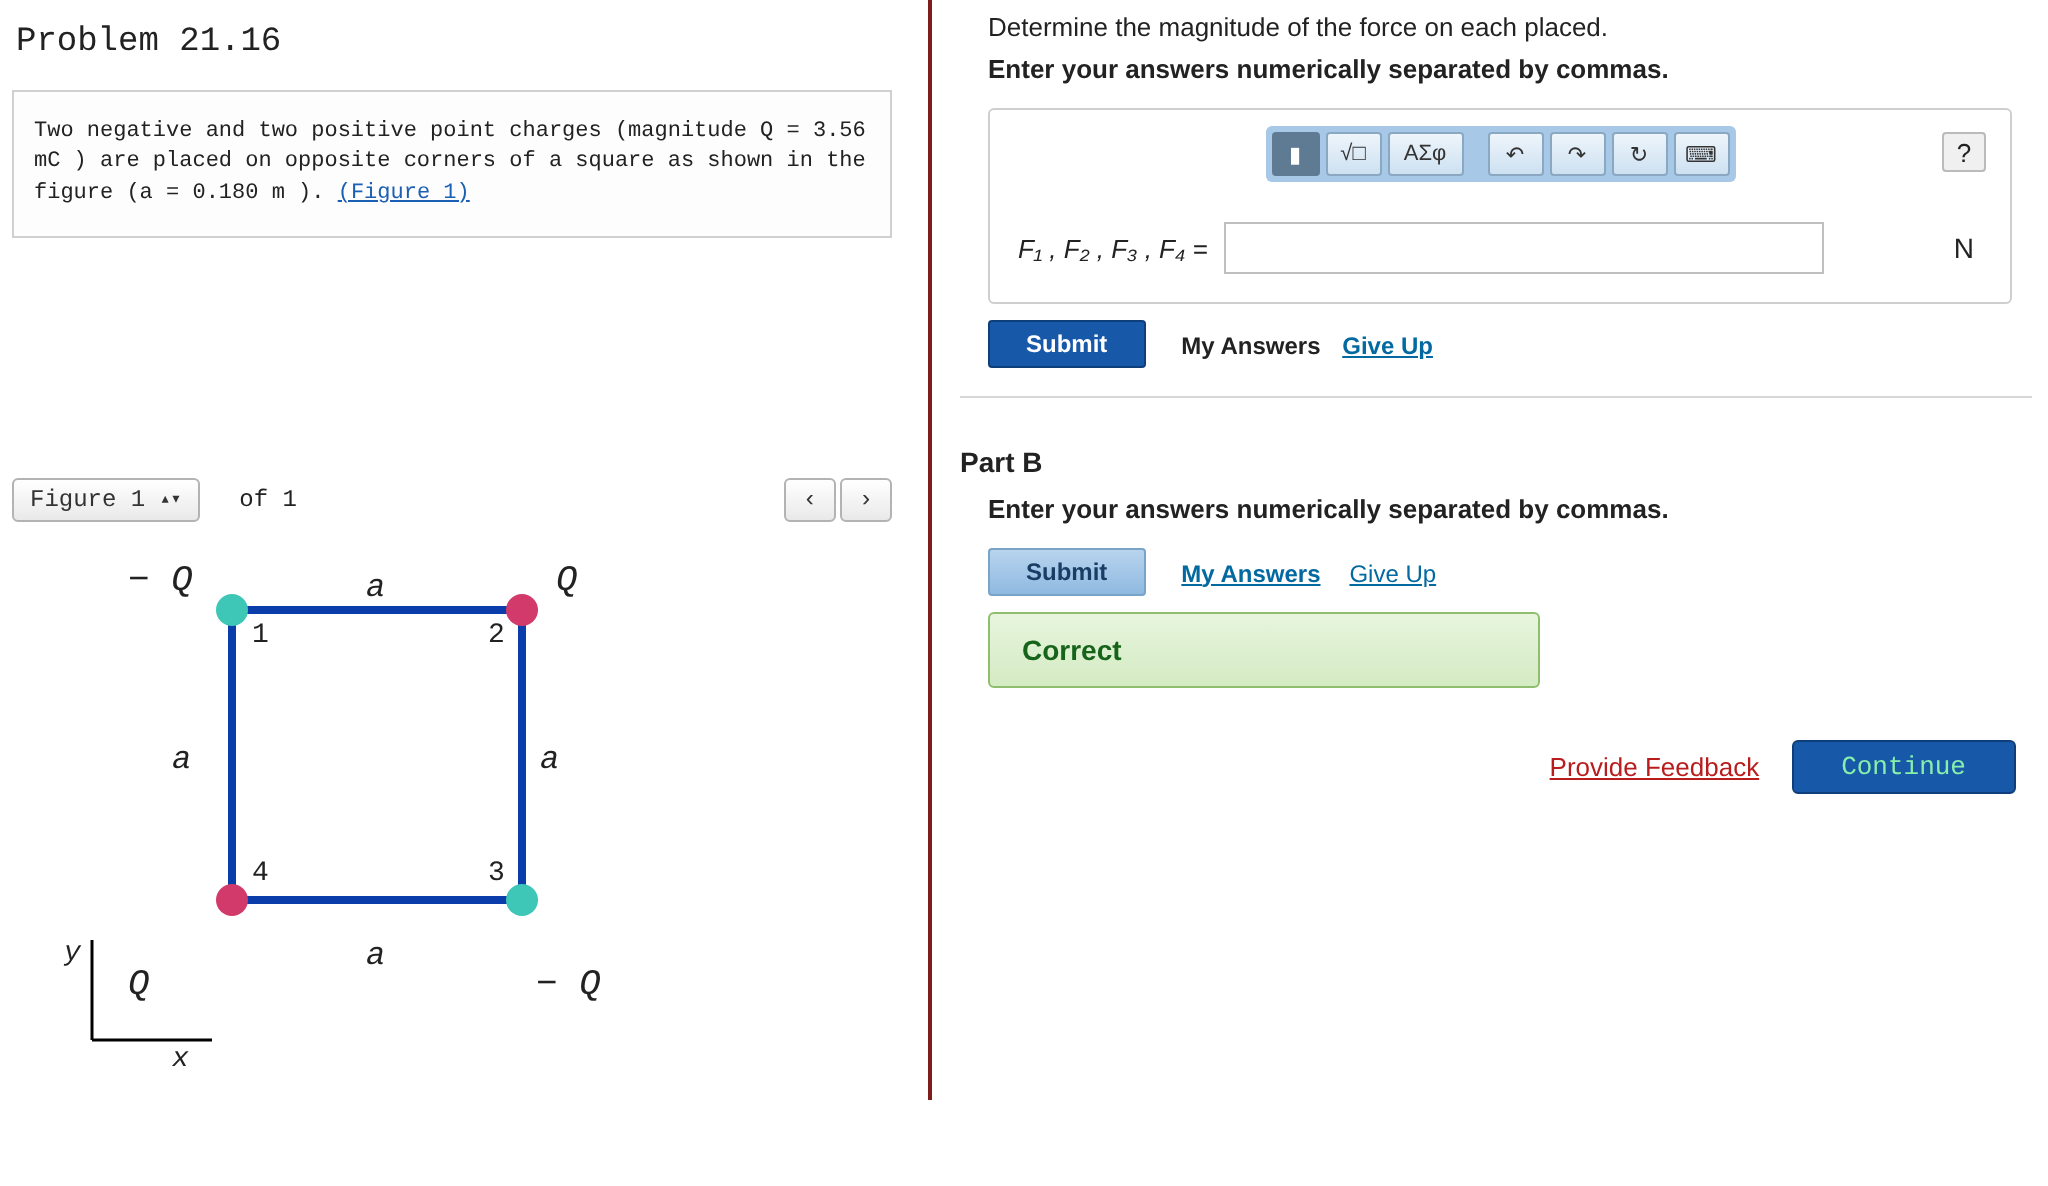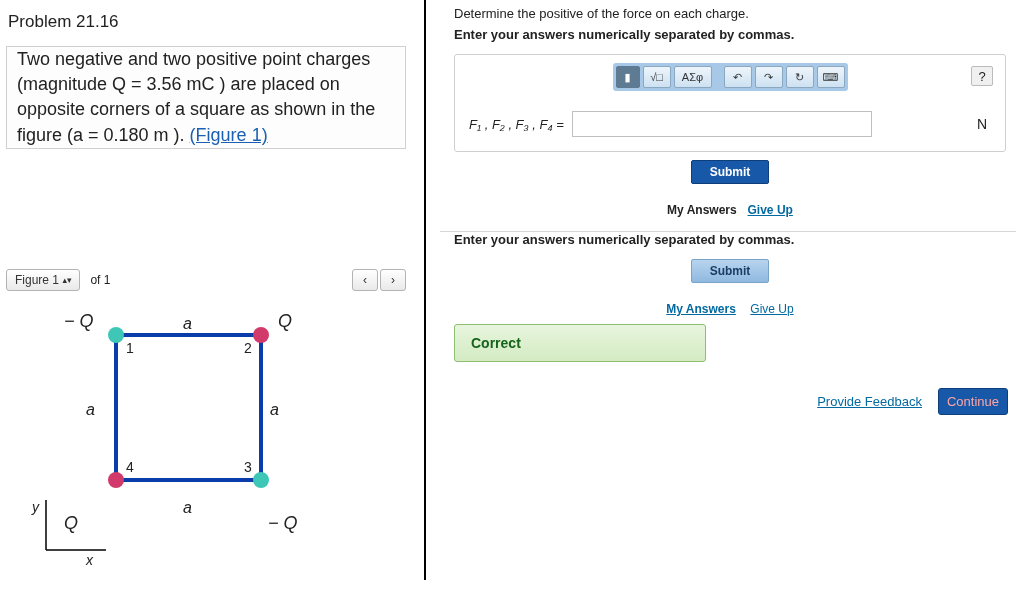--- a/index.html
+++ b/index.html
@@ -6,38 +6,39 @@
   body {
     margin: 0;
     font-family: Arial, Helvetica, sans-serif;
     font-size: 13px;
     color: #222;
     background: #fff;
     display: flex;
     width: 1024px;
   }
   .left-col {
-    width: 426px;
-    border-right: 2px solid #000000;
+    width: 466px;
+    border-right: 2px solid #7f1d1d;
     padding: 6px 18px 10px 6px;
+    font-family: Liberation Mono, monospace;
   }
   .right-col {
     flex: 1;
     padding: 6px 8px 10px 14px;
   }
   .problem-title {
     font-size: 17px;
     margin: 6px 2px 14px 2px;
   }
   .prob-desc {
     border: 1px solid #d0d0d0;
     background: #fdfdfd;
-    padding: 0 10px;
+    padding: 13px 10px;
     line-height: 1.4;
-    font-size: 18px;
+    font-size: 11px;
   }
   .prob-desc a { color: #1a5fb4; text-decoration: underline; cursor: pointer; }
   .spacer { height: 120px; }
   .fig-bar {
     display: flex;
     align-items: center;
     justify-content: space-between;
     margin-bottom: 4px;
   }
   .fig-btn {
@@ -49,21 +50,21 @@
     align-items: center;
     justify-content: center;
     font-size: 12px;
     padding: 0 8px;
     cursor: pointer;
     color: #333;
   }
   .fig-btn.tiny { width: 26px; padding: 0; }
   .fig-left { display: flex; align-items: center; gap: 4px; }
   .fig-right { display: flex; gap: 2px; }
-  .fig-of { font-size: 12px; margin-left: 6px; }
+  .fig-of { font-size: 12px; margin-left: 16px; }
   .figure-canvas {
     width: 370px; height: 275px;
     position: relative;
   }
   .part-heading { font-weight: bold; font-size: 14px; margin: 24px 0 8px 0; }
   .part-heading.first { margin-top: 18px; }
   .instr { margin: 0 0 6px 14px; font-size: 13px; }
   .instr-bold { font-weight: bold; margin: 0 0 12px 14px; font-size: 13px; }
   .answer-box {
     border: 1px solid #cfcfcf;
@@ -124,21 +125,20 @@
     border: 1px solid #bfbfbf;
     padding: 2px 6px;
     font-size: 13px;
   }
   .unit { font-size: 14px; margin-left: auto; margin-right: 4px; }
   .actions {
     display: flex;
     align-items: center;
     gap: 18px;
     margin: 0 10px 0 14px;
-    flex-direction: column;
   }
   .submit-btn {
     background: #1858a8;
     color: #fff;
     border: 1px solid #0f3f7a;
     border-radius: 2px;
     font-size: 12px;
     font-weight: bold;
     padding: 4px 18px;
     cursor: pointer;
@@ -165,39 +165,40 @@
   .partB-box .deg-circ { font-size: 10px; vertical-align: super; }
   .correct-box {
     border: 1px solid #8fbf6e;
     background: linear-gradient(#e7f5dd,#d4ebc3);
     border-radius: 3px;
     color: #16631a;
     font-weight: bold;
     font-size: 14px;
     padding: 10px 16px;
     margin: 8px 10px 0 14px;
-    width: 252px;
+    width: 276px;
   }
   .footer-row {
     display: flex;
     justify-content: flex-end;
     align-items: center;
     gap: 16px;
     margin: 26px 8px 0 0;
   }
   .continue-btn {
     background: #1858a8;
-    color: #fca5a5;
+    color: #86efac;
     border: 1px solid #0f3f7a;
     border-radius: 3px;
     font-size: 13px;
-    padding: 5px 8px;
+    padding: 5px 24px;
     cursor: pointer;
-  }
-  .provide-fb { color:#0369a1; text-decoration: underline; cursor:pointer; font-size:13px; }
+    font-family: Liberation Mono, monospace;
+  }
+  .provide-fb { color:#b91c1c; text-decoration: underline; cursor:pointer; font-size:13px; }
 </style>
 </head>
 <body>
 
 <div class="left-col">
   <div class="problem-title">Problem 21.16</div>
 
   <div class="prob-desc">
     <span>Two negative and two positive point charges (magnitude Q = 3.56 mC ) are placed on opposite corners of a square as shown in the figure (a = 0.180 m ).</span>
     <a>(Figure 1)</a>
@@ -248,21 +249,21 @@
     <div style="position:absolute;left:120px;top:45px;font-size:14px;">1</div>
     <div style="position:absolute;left:238px;top:45px;font-size:14px;">2</div>
     <div style="position:absolute;left:238px;top:164px;font-size:14px;">3</div>
     <div style="position:absolute;left:120px;top:164px;font-size:14px;">4</div>
     <div style="position:absolute;left:26px;top:204px;font-style:italic;font-size:14px;">y</div>
     <div style="position:absolute;left:80px;top:257px;font-style:italic;font-size:14px;">x</div>
   </div>
 </div>
 
 <div class="right-col">
-  <div class="instr">Determine the positive of the force on each charge.</div>
+  <div class="instr">Determine the magnitude of the force on each placed.</div>
   <div class="instr-bold">Enter your answers numerically separated by commas.</div>
 
   <div class="answer-box">
     <div class="toolbar">
       <div class="tool-group">
         <div class="tool-btn dark">▮</div>
         <div class="tool-btn">√□</div>
         <div class="tool-btn wide">ΑΣφ</div>
         <div class="tool-sep"></div>
         <div class="tool-btn">↶</div>
@@ -283,20 +284,21 @@
     <button class="submit-btn">Submit</button>
     <span>
       <span class="my-answers">My Answers</span>
       &nbsp;
       <span class="link-blue link-bold">Give Up</span>
     </span>
   </div>
 
   <hr class="hr">
 
+  <div class="part-heading">Part B</div>
   <div class="instr-bold">Enter your answers numerically separated by commas.</div>
 
 
   <div class="actions">
     <button class="submit-btn light">Submit</button>
     <span>
       <span class="link-blue link-bold">My Answers</span>
       &nbsp;&nbsp;
       <span class="link-blue" style="font-weight:normal;">Give Up</span>
     </span>

